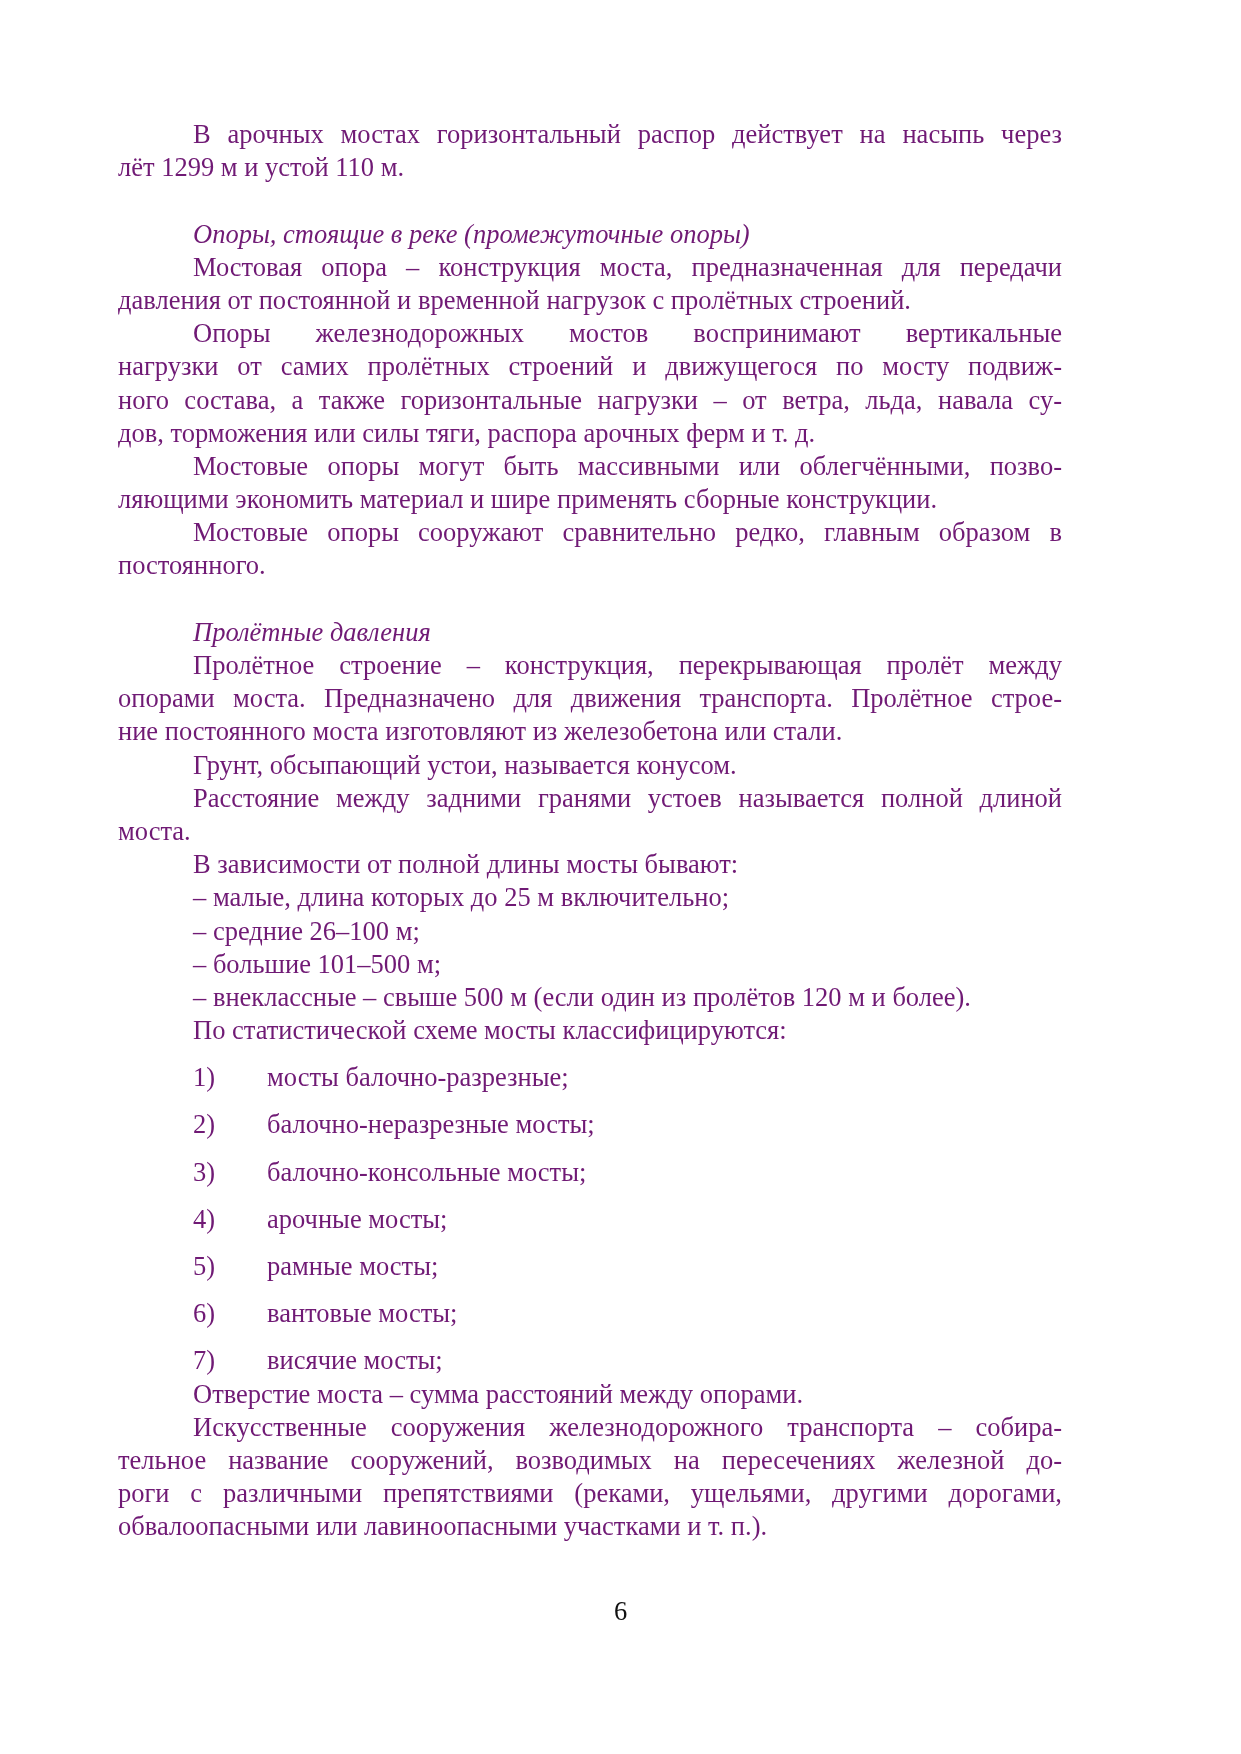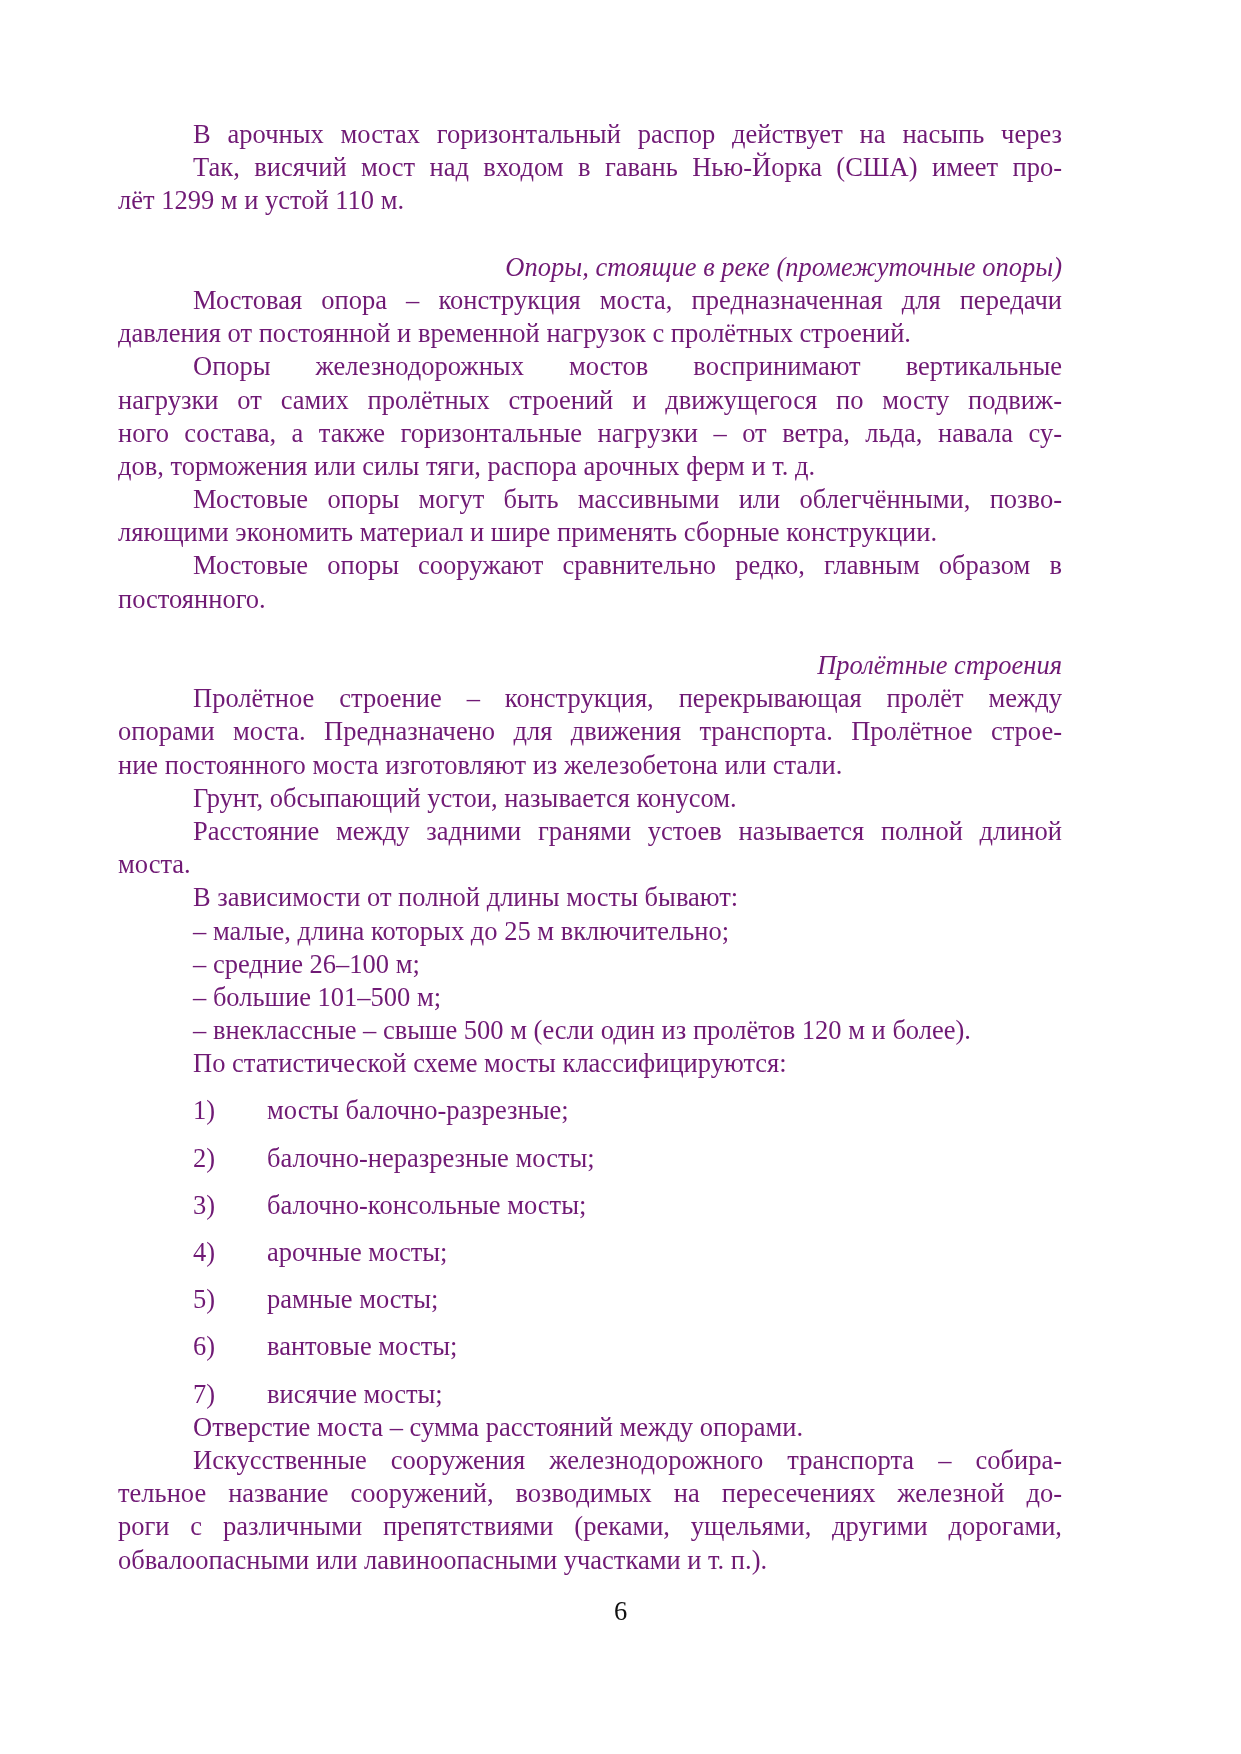--- a/index.html
+++ b/index.html
@@ -10,21 +10,21 @@
       top: 118px;
       width: 944px;
       font-family: "Liberation Serif", serif;
       font-size: 26.5px;
       color: #701a75;
       line-height: 33.2px;
     }
     .line { display: block; white-space: nowrap; height: 33.2px; }
     .just { text-align: justify; text-align-last: justify; white-space: normal; }
     .indent { padding-left: 75px; }
-    .italic { font-style: italic; text-align: right; }
+    .italic { font-style: italic; }
     .blank { height: 33.2px; display: block; }
     .list-item { display: block; height: 33.2px; padding-left: 75px; white-space: nowrap; margin-top: 14px; }
     .list-num { display: inline-block; width: 74px; }
     .page-number {
       position: absolute;
       left: 0; right: 0;
       top: 1596px;
       text-align: center;
       font-family: "Liberation Serif", serif;
       font-size: 26.5px;
@@ -33,21 +33,20 @@
   </style>
 </head>
 <body>
 
 <div class="page">
 
   <div>
     <span class="line just indent">В арочных мостах горизонтальный распор действует на насыпь через</span>
   </div>
   <div>
-    <span class="line just indent">Так, висячий мост над входом в гавань Нью-Йорка (США) имеет про-</span>
     <span class="line">лёт 1299 м и устой 110 м.</span>
   </div>
 
   <span class="blank"></span>
 
   <span class="line indent italic">Опоры, стоящие в реке (промежуточные опоры)</span>
   <div>
     <span class="line just indent">Мостовая опора – конструкция моста, предназначенная для передачи</span>
     <span class="line">давления от постоянной и временной нагрузок с пролётных строений.</span>
   </div>
@@ -61,21 +60,21 @@
     <span class="line just indent">Мостовые опоры могут быть массивными или облегчёнными, позво-</span>
     <span class="line">ляющими экономить материал и шире применять сборные конструкции.</span>
   </div>
   <div>
     <span class="line just indent">Мостовые опоры сооружают сравнительно редко, главным образом в</span>
     <span class="line">постоянного.</span>
   </div>
 
   <span class="blank"></span>
 
-  <span class="line indent italic">Пролётные строения</span>
+  <span class="line indent italic">Пролётные давления</span>
   <div>
     <span class="line just indent">Пролётное строение – конструкция, перекрывающая пролёт между</span>
     <span class="line just">опорами моста. Предназначено для движения транспорта. Пролётное строе-</span>
     <span class="line">ние постоянного моста изготовляют из железобетона или стали.</span>
   </div>
   <div>
     <span class="line indent">Грунт, обсыпающий устои, называется конусом.</span>
   </div>
   <div>
     <span class="line just indent">Расстояние между задними гранями устоев называется полной длиной</span>

